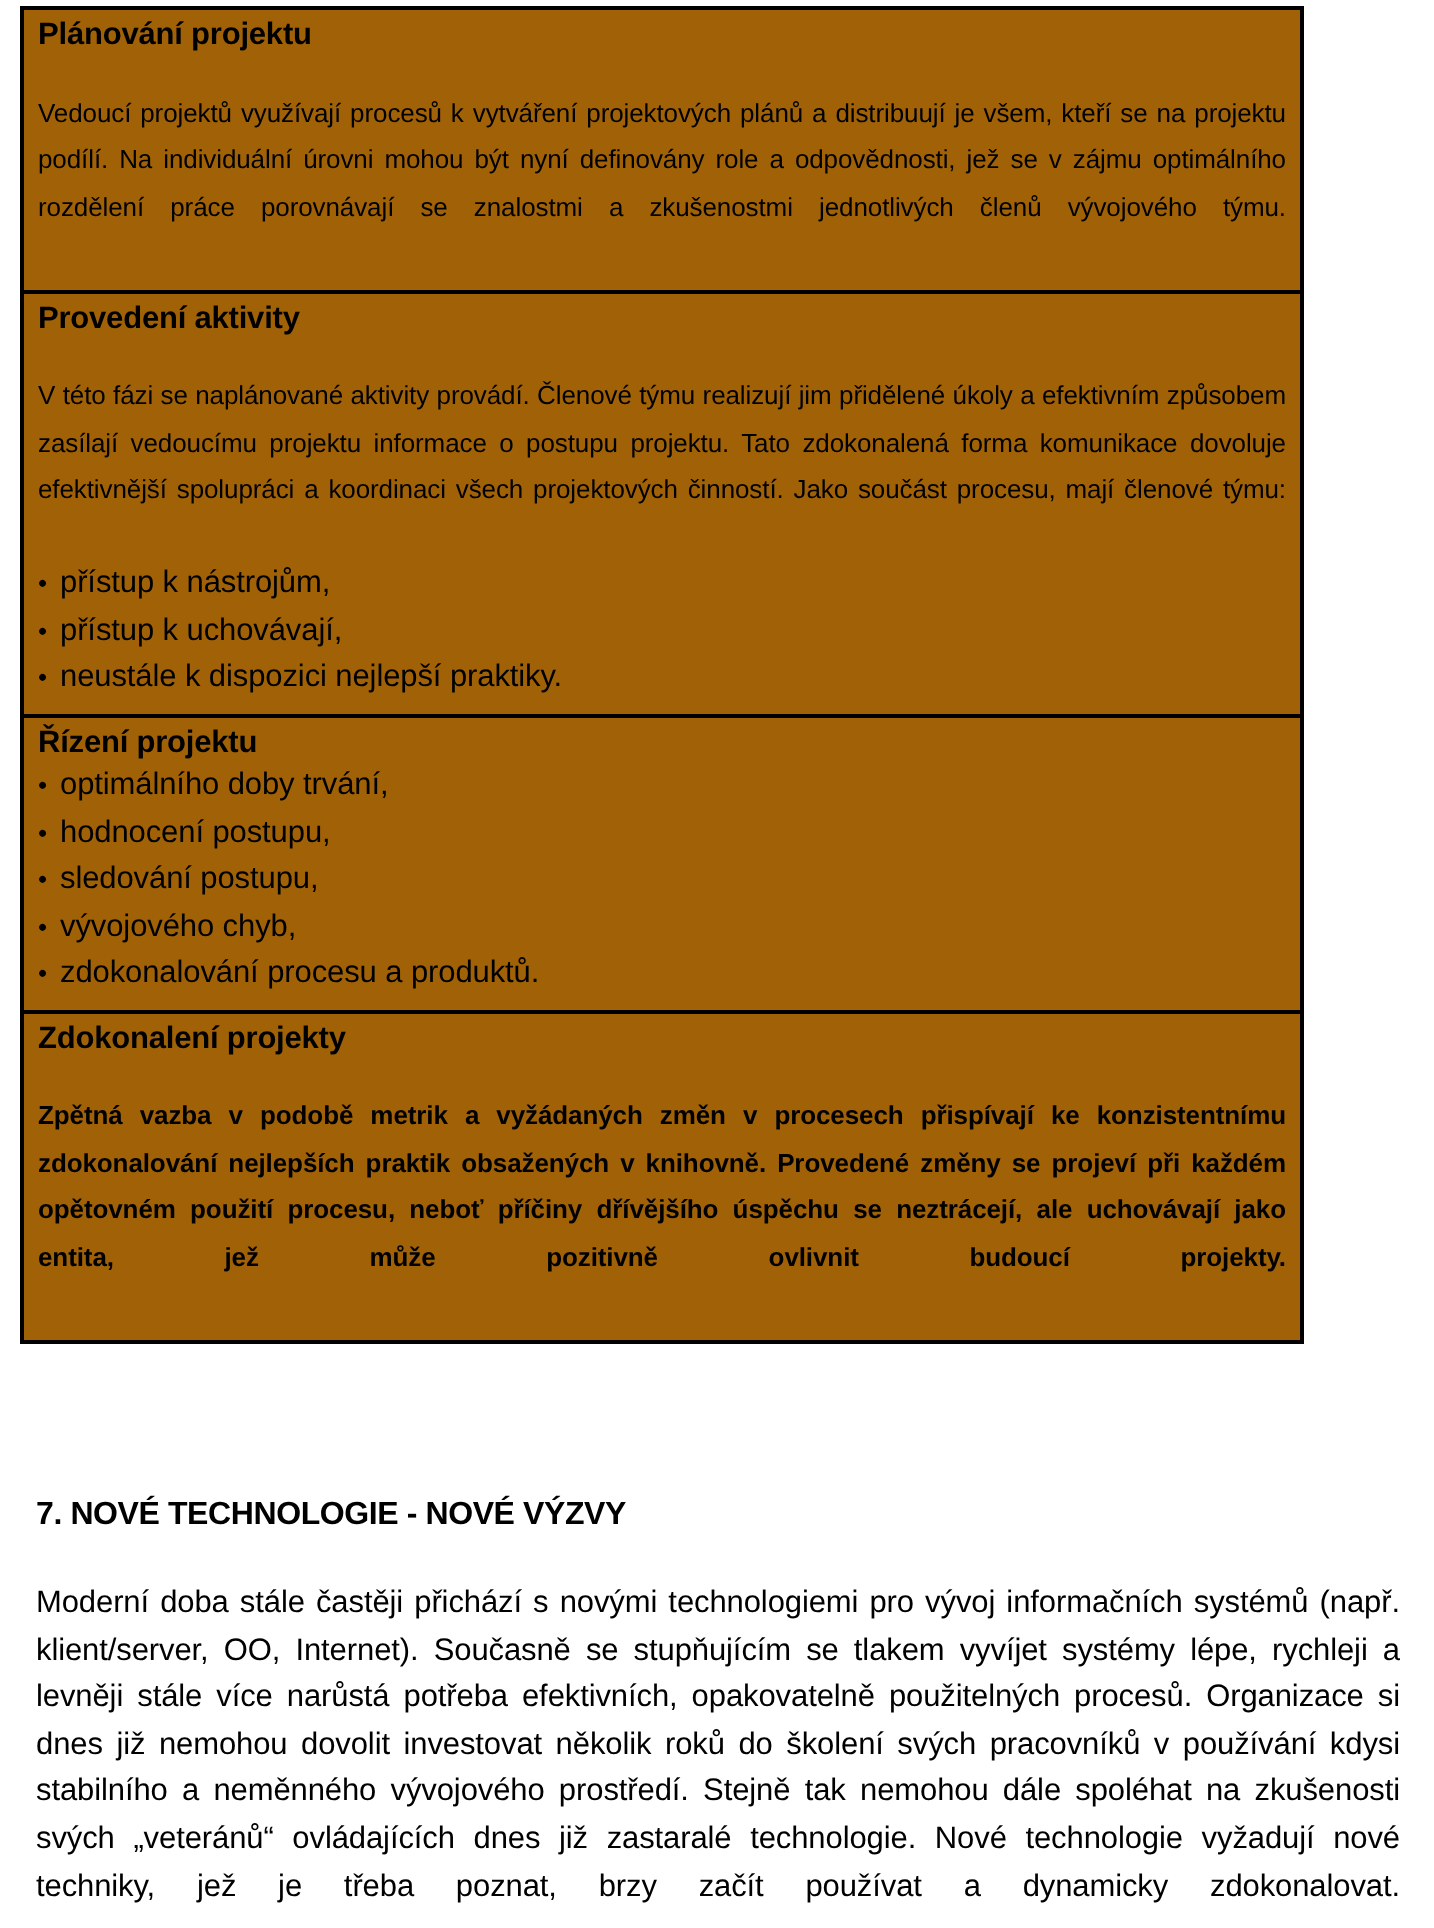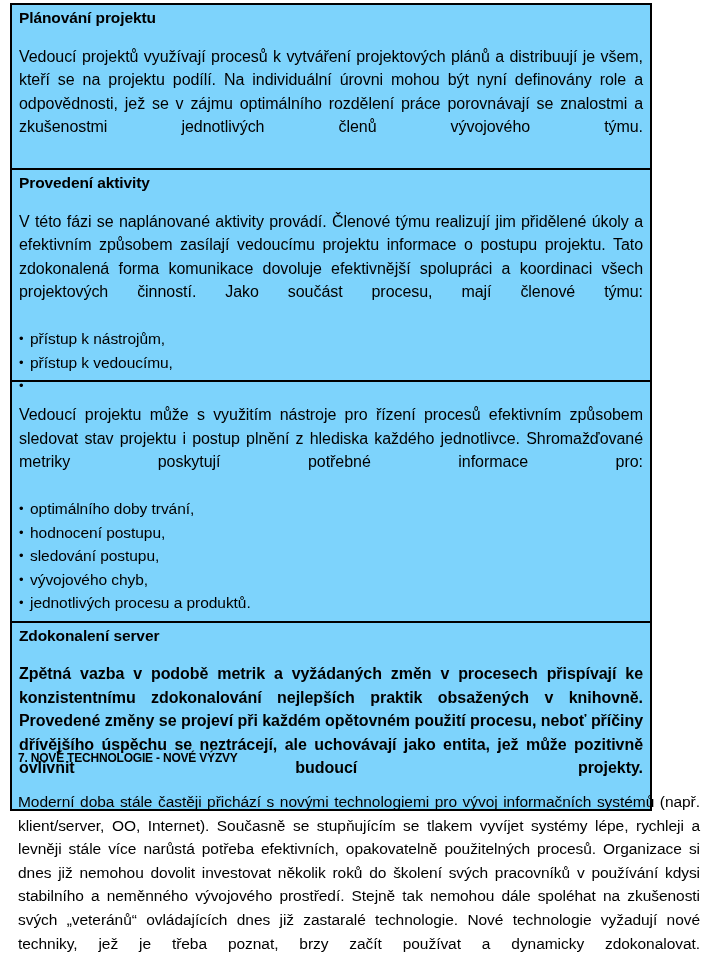--- a/index.html
+++ b/index.html
@@ -19,42 +19,42 @@
   }
 
   
   #phase-table {
     position: absolute;
     left: 10px;
     top: 3px;
     width: 642px;          
     box-sizing: border-box;
     border: 2px solid #000;
-    background: #7dd3fc;
+    background: #a16207;
   }
   .phase-row {
     border-bottom: 2px solid #000;
   }
   .phase-row:last-child {
     border-bottom: none;
   }
   .phase-cell {
     padding: 4px 7px 6px 7px;
   }
 
   .phase-title {
     font-size: 15.5px;
     font-weight: bold;
     line-height: 1.20;
     letter-spacing: -0.1px;
     margin: 0 0 0 0;
   }
 
   .phase-para {
-    font-size: 16px;
+    font-size: 13px;
     line-height: 23.5px;
     text-align: justify;
     text-justify: inter-word;
     margin: 17px 0 0 0;
     letter-spacing: -0.05px;
   }
   .phase-para.tight-bottom { margin-bottom: 0; font-weight: bold; }
 
   ul.bullets {
     list-style: none;
@@ -78,21 +78,21 @@
   }
 
   
   #section-seven {
     position: absolute;
     left: 18px;
     top: 748px;
     width: 682px;
   }
   #section-seven-heading {
-    font-size: 12px;
+    font-size: 16px;
     font-weight: bold;
     line-height: 20px;
     letter-spacing: -0.2px;
     margin: 0;
   }
   #section-seven-para {
     font-size: 15.5px;
     line-height: 23.6px;
     text-align: justify;
     text-justify: inter-word;
@@ -122,42 +122,42 @@
       <p class="phase-para">Vedoucí projektů využívají procesů k vytváření projektových plánů a distribuují je všem, kteří se na projektu podílí. Na individuální úrovni mohou být nyní definovány role a odpovědnosti, jež se v zájmu optimálního rozdělení práce porovnávají se znalostmi a zkušenostmi jednotlivých členů vývojového týmu.</p>
     </div>
   </div>
 
   <div class="phase-row">
     <div class="phase-cell">
       <div class="phase-title">Provedení aktivity</div>
       <p class="phase-para">V této fázi se naplánované aktivity provádí. Členové týmu realizují jim přidělené úkoly a efektivním způsobem zasílají vedoucímu projektu informace o postupu projektu. Tato zdokonalená forma komunikace dovoluje efektivnější spolupráci a koordinaci všech projektových činností. Jako součást procesu, mají členové týmu:</p>
       <ul class="bullets">
         <li><span class="bullet-dot">•</span><span>přístup k nástrojům,</span></li>
-        <li><span class="bullet-dot">•</span><span>přístup k vedoucímu,</span></li>
-        <li><span class="bullet-dot">•</span></li>
+        <li><span class="bullet-dot">•</span><span>přístup k uchovávají,</span></li>
+        <li><span class="bullet-dot">•</span><span>neustále k dispozici nejlepší praktiky.</span></li>
       </ul>
     </div>
   </div>
 
   <div class="phase-row">
     <div class="phase-cell">
-      <p class="phase-para">Vedoucí projektu může s využitím nástroje pro řízení procesů efektivním způsobem sledovat stav projektu i postup plnění z hlediska každého jednotlivce. Shromažďované metriky poskytují potřebné informace pro:</p>
+      <div class="phase-title">Řízení projektu</div>
       <ul class="bullets">
         <li><span class="bullet-dot">•</span><span>optimálního doby trvání,</span></li>
         <li><span class="bullet-dot">•</span><span>hodnocení postupu,</span></li>
         <li><span class="bullet-dot">•</span><span>sledování postupu,</span></li>
         <li><span class="bullet-dot">•</span><span>vývojového chyb,</span></li>
-        <li><span class="bullet-dot">•</span><span>jednotlivých procesu a produktů.</span></li>
+        <li><span class="bullet-dot">•</span><span>zdokonalování procesu a produktů.</span></li>
       </ul>
     </div>
   </div>
 
   <div class="phase-row">
     <div class="phase-cell">
-      <div class="phase-title">Zdokonalení server</div>
+      <div class="phase-title">Zdokonalení projekty</div>
       <p class="phase-para tight-bottom">Zpětná vazba v podobě metrik a vyžádaných změn v procesech přispívají ke konzistentnímu zdokonalování nejlepších praktik obsažených v knihovně. Provedené změny se projeví při každém opětovném použití procesu, neboť příčiny dřívějšího úspěchu se neztrácejí, ale uchovávají jako entita, jež může pozitivně ovlivnit budoucí projekty.</p>
     </div>
   </div>
 
 </div>
 
 <div id="section-seven">
   <h2 id="section-seven-heading">7. NOVÉ TECHNOLOGIE - NOVÉ VÝZVY</h2>
   <p id="section-seven-para">Moderní doba stále častěji přichází s novými technologiemi pro vývoj informačních systémů (např. klient/server, OO, Internet). Současně se stupňujícím se tlakem vyvíjet systémy lépe, rychleji a levněji stále více narůstá potřeba efektivních, opakovatelně použitelných procesů. Organizace si dnes již nemohou dovolit investovat několik roků do školení svých pracovníků v používání kdysi stabilního a neměnného vývojového prostředí. Stejně tak nemohou dále spoléhat na zkušenosti svých „veteránů“ ovládajících dnes již zastaralé technologie. Nové technologie vyžadují nové techniky, jež je třeba poznat, brzy začít používat a dynamicky zdokonalovat.</p>
 </div>

